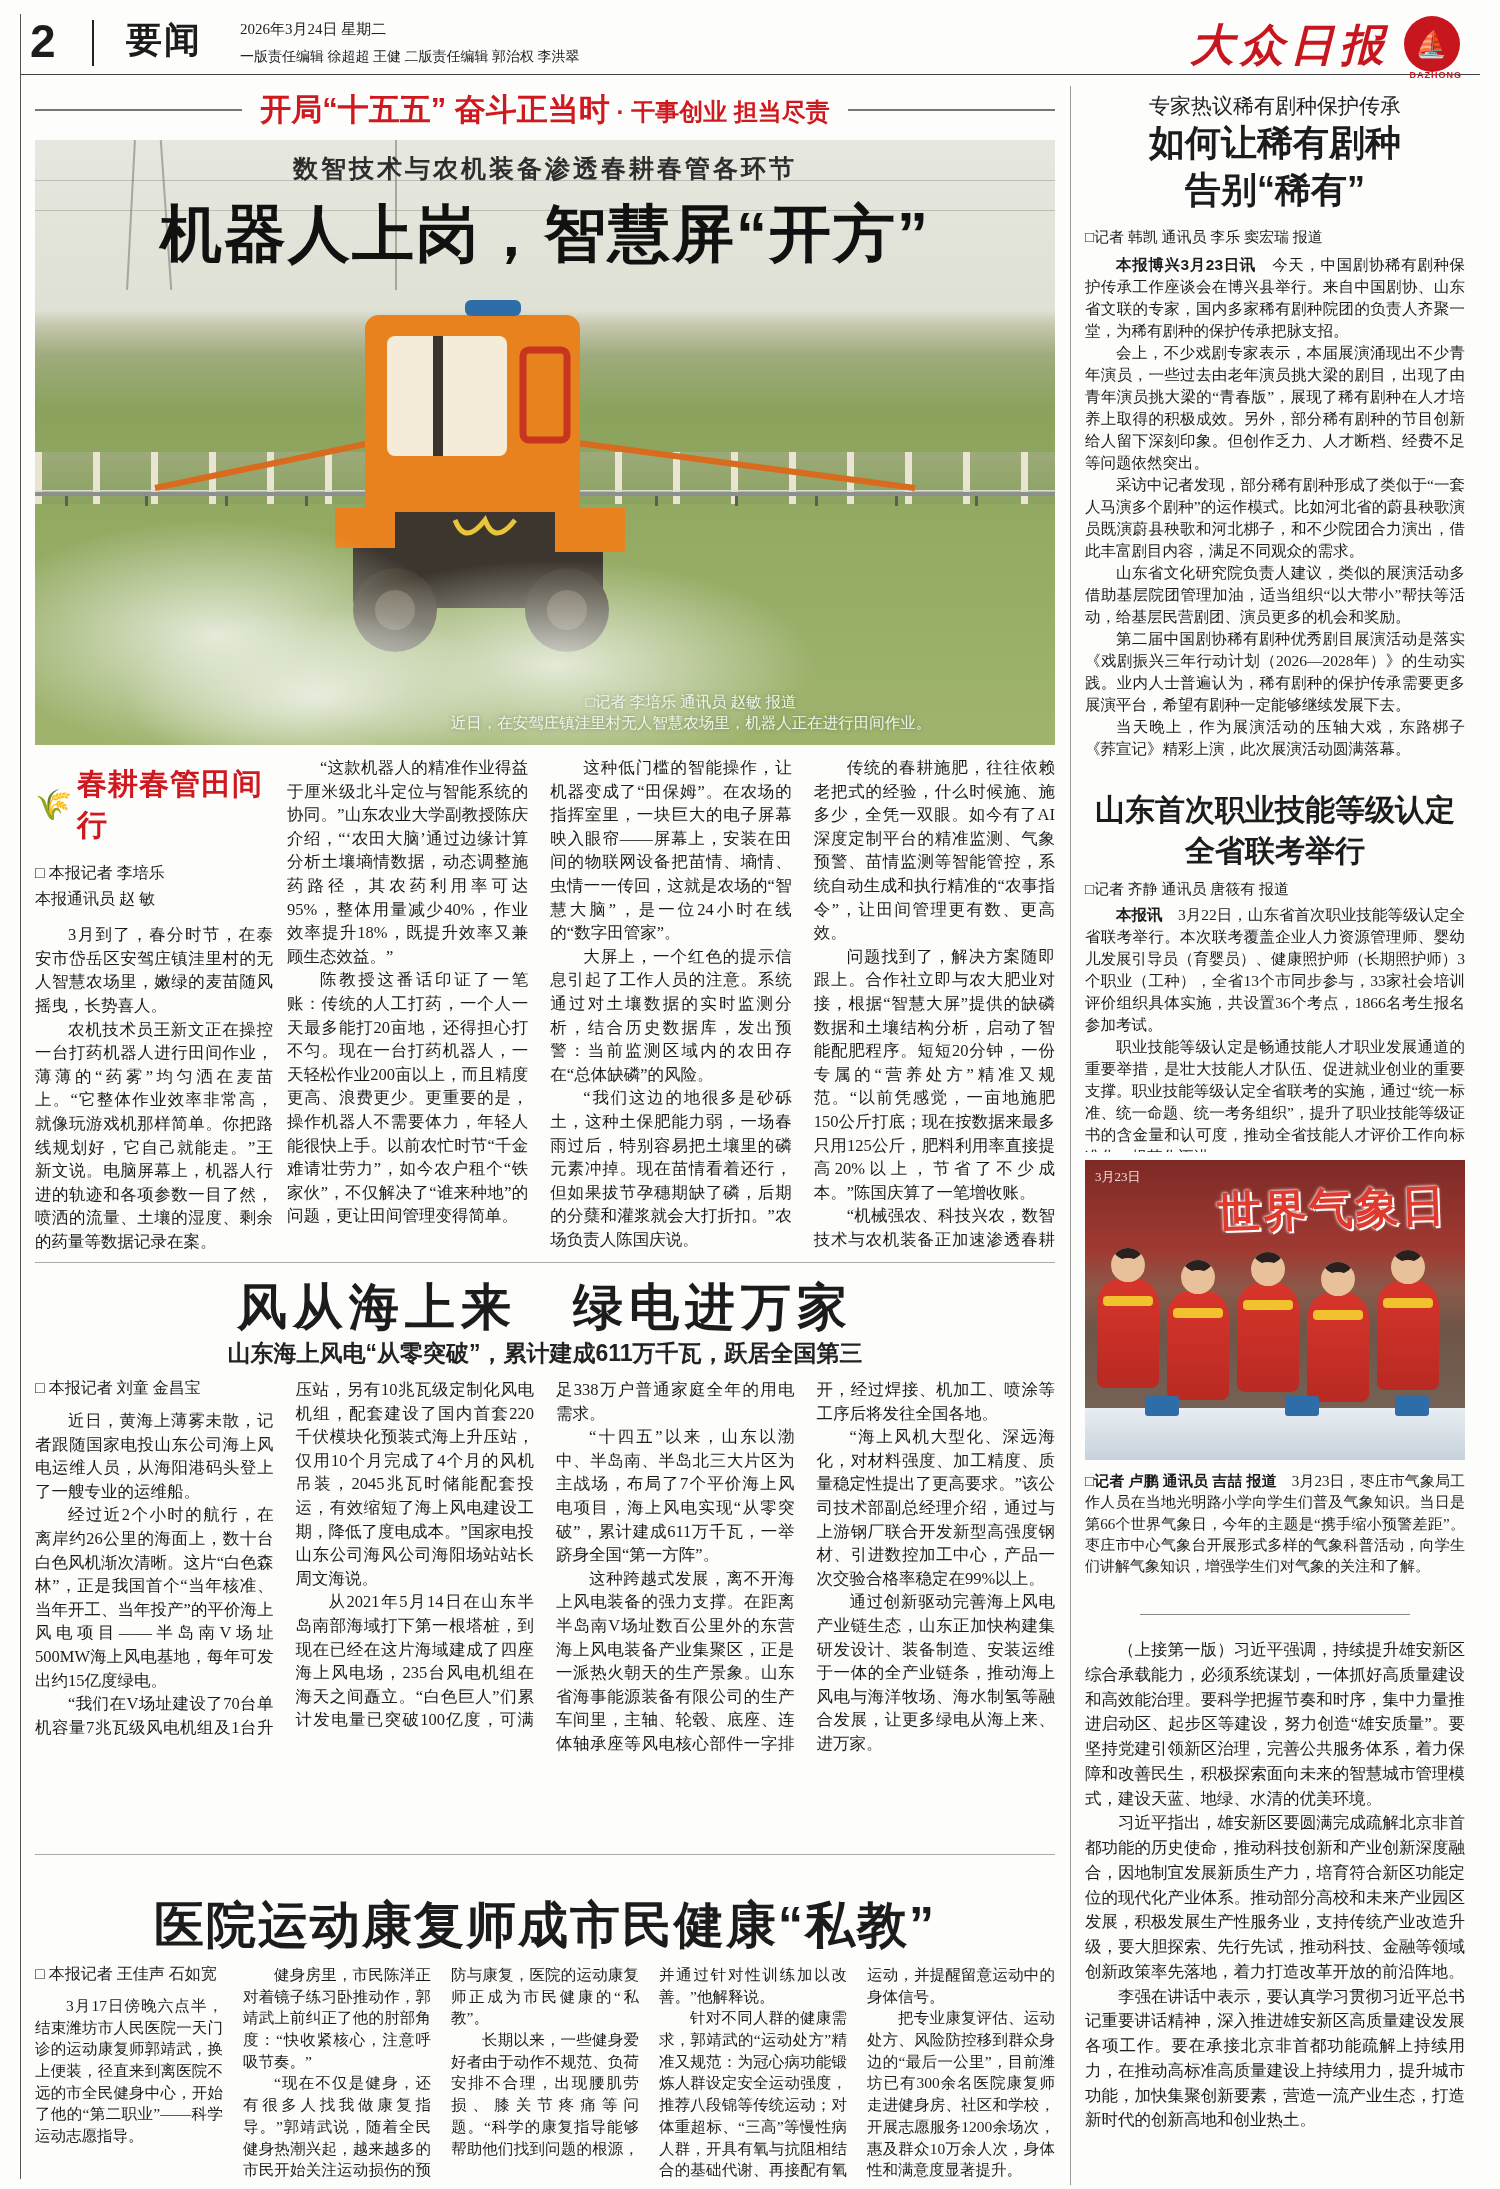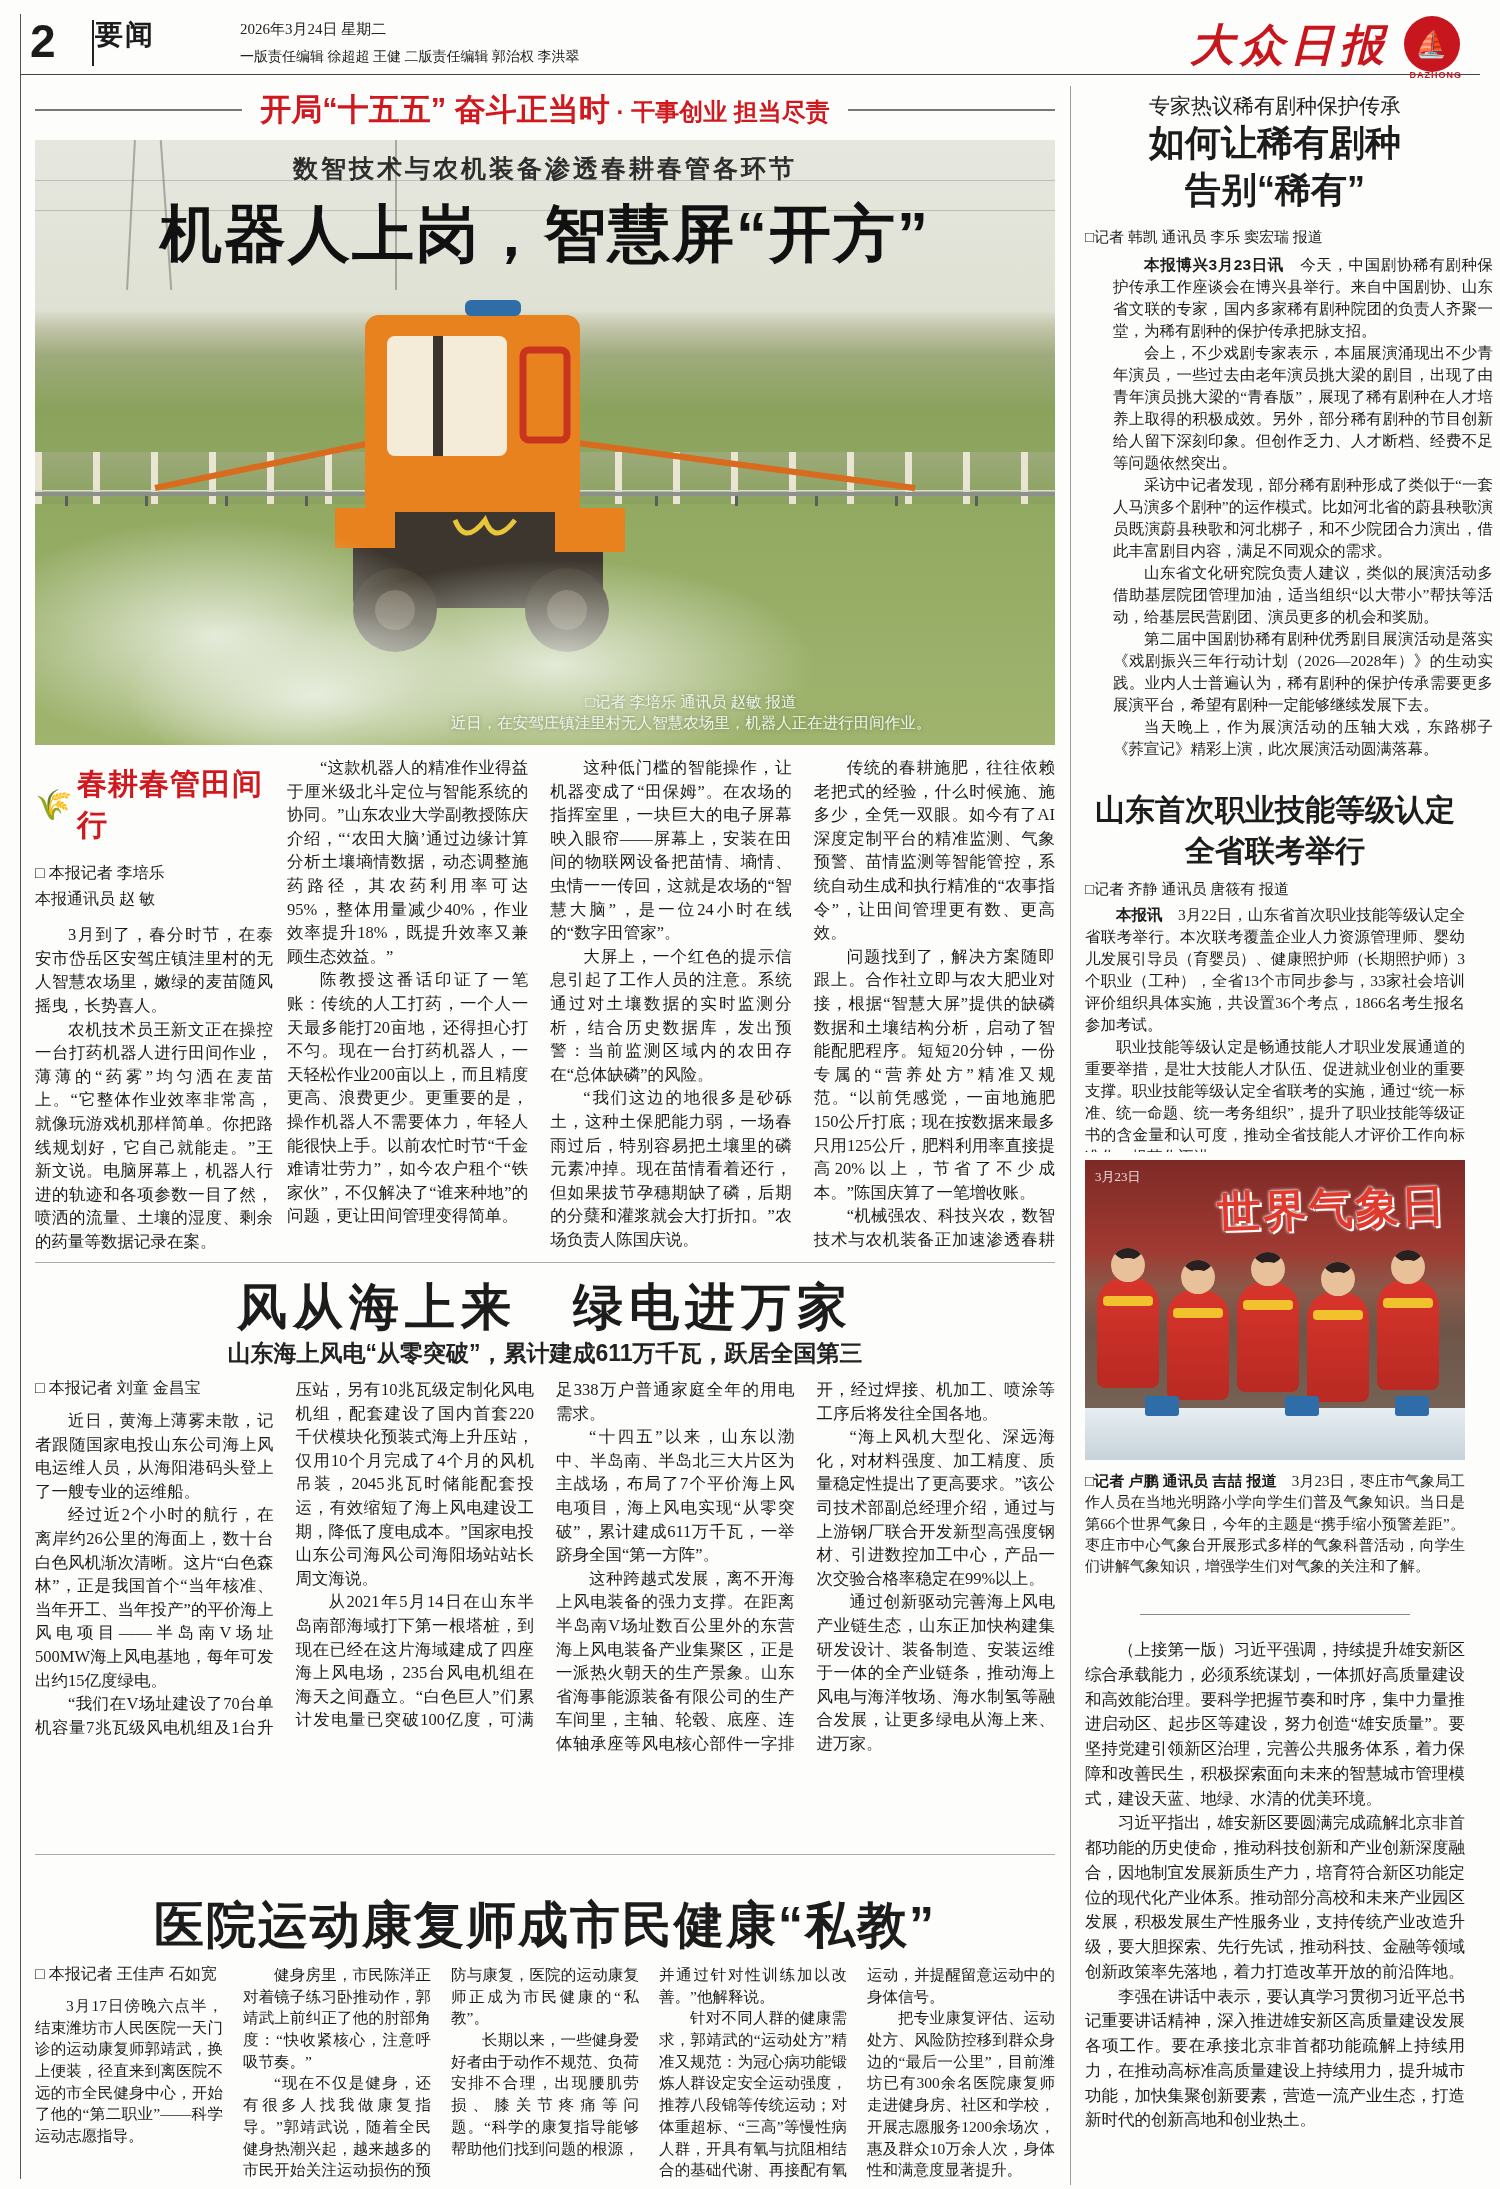--- a/index.html
+++ b/index.html
@@ -6,21 +6,21 @@
   .page{position:relative;width:1500px;height:2189px;background:#fdfdfc;overflow:hidden;
         font-family:"Liberation Serif", serif;color:#1c1c1c;}
   .vline-left{position:absolute;left:20px;top:14px;width:1px;height:2165px;background:#555;}
   .vline-mid{position:absolute;left:1070px;top:86px;width:1px;height:2099px;background:#999;}
   .hline-header{position:absolute;left:20px;top:74px;width:1460px;height:1px;background:#444;}
 
   
   .hdr{position:absolute;left:30px;top:14px;width:1440px;height:58px;}
   .pagenum{position:absolute;left:0;top:0;font-family:"Liberation Sans",sans-serif;font-size:46px;font-weight:700;}
   .hdr-bar{position:absolute;left:62px;top:6px;width:2px;height:46px;background:#222;}
-  .section-name{position:absolute;left:65px;top:2px;font-family:Liberation Mono, monospace;font-size:28px;font-weight:700;letter-spacing:2px;}
+  .section-name{position:absolute;left:96px;top:2px;font-family:Liberation Mono, monospace;font-size:36px;font-weight:700;letter-spacing:2px;}
   .hdr-date{position:absolute;left:210px;top:6px;font-size:15px;color:#222;}
   .hdr-editors{position:absolute;left:210px;top:34px;font-size:14px;color:#222;text-align:center;}
   .masthead{position:absolute;right:80px;top:2px;font-size:44px;font-weight:700;color:#c8161e;
             font-family:"Liberation Serif",serif;font-style:italic;letter-spacing:6px;}
   .mast-logo{position:absolute;right:10px;top:2px;width:56px;height:56px;border-radius:50%;
              background:#c8161e;display:flex;align-items:center;justify-content:center;color:#fff;font-size:26px;}
   .mast-sub{position:absolute;right:8px;top:56px;font-family:"Liberation Sans",sans-serif;font-size:9px;color:#c8161e;font-weight:700;letter-spacing:1px;}
 
   
   .kicker-band{position:absolute;left:35px;top:88px;width:1020px;height:44px;display:flex;align-items:center;}
@@ -77,21 +77,21 @@
                  font-family:"Liberation Sans",sans-serif;font-size:23px;font-weight:700;color:#222;}
   .health-head{position:absolute;left:35px;top:1892px;width:1020px;text-align:center;
                font-family:"Liberation Sans",sans-serif;font-size:50px;font-weight:900;letter-spacing:2px;}
   .health-body{position:absolute;left:35px;top:1964px;width:1020px;height:218px;column-count:5;column-gap:20px;overflow:hidden;}
   .health-body p.para{font-size:15.5px;line-height:1.4;}
   .opera-kicker{position:absolute;left:1085px;top:92px;width:380px;text-align:center;font-size:21px;
                 font-family:"Liberation Sans",sans-serif;color:#222;}
   .opera-head{position:absolute;left:1085px;top:120px;width:380px;text-align:center;
               font-family:"Liberation Sans",sans-serif;font-size:36px;font-weight:900;line-height:1.3;}
   .opera-byline{position:absolute;left:1085px;top:228px;width:380px;font-size:15px;}
-  .opera-body{position:absolute;left:1085px;top:254px;width:380px;height:524px;overflow:hidden;margin-left:28px;}
+  .opera-body{position:absolute;left:1085px;top:254px;width:380px;height:524px;overflow:hidden;}
   .rail-p p.para,.opera-body p.para,.exam-body p.para{font-size:15.5px;line-height:1.42;text-align:justify;text-indent:2em;margin:0;}
   .dateline{font-family:"Liberation Sans",sans-serif;font-weight:700;}
 
   .exam-head{position:absolute;left:1085px;top:790px;width:380px;text-align:center;
              font-family:"Liberation Sans",sans-serif;font-size:30px;font-weight:900;line-height:1.35;}
   .exam-byline{position:absolute;left:1085px;top:880px;width:380px;font-size:15px;}
   .exam-body{position:absolute;left:1085px;top:904px;width:380px;height:248px;overflow:hidden;}
 
   .wxphoto{position:absolute;left:1085px;top:1160px;width:380px;height:300px;overflow:hidden;
            background:linear-gradient(to bottom,#7d2a26 0,#a03a32 90px,#8a5a4a 130px,#6e5548 170px,#7a6a5e 300px);}

